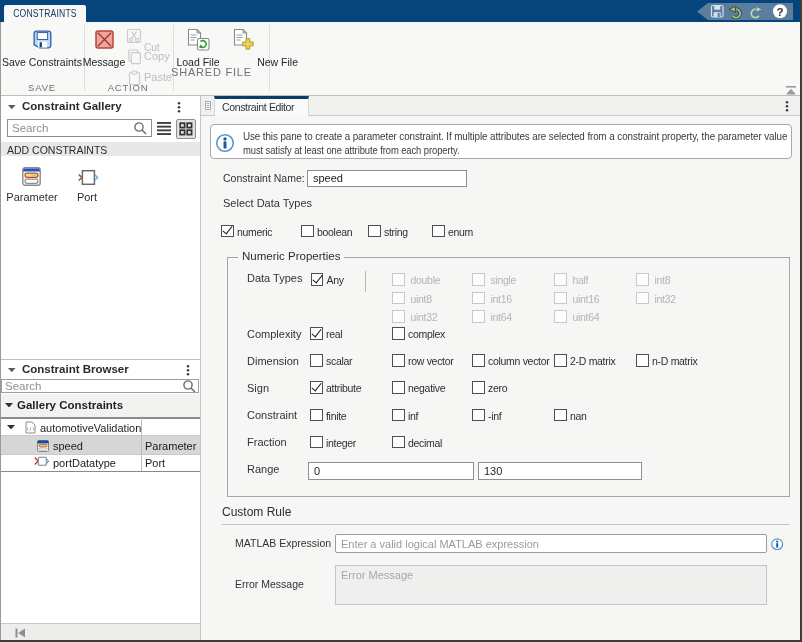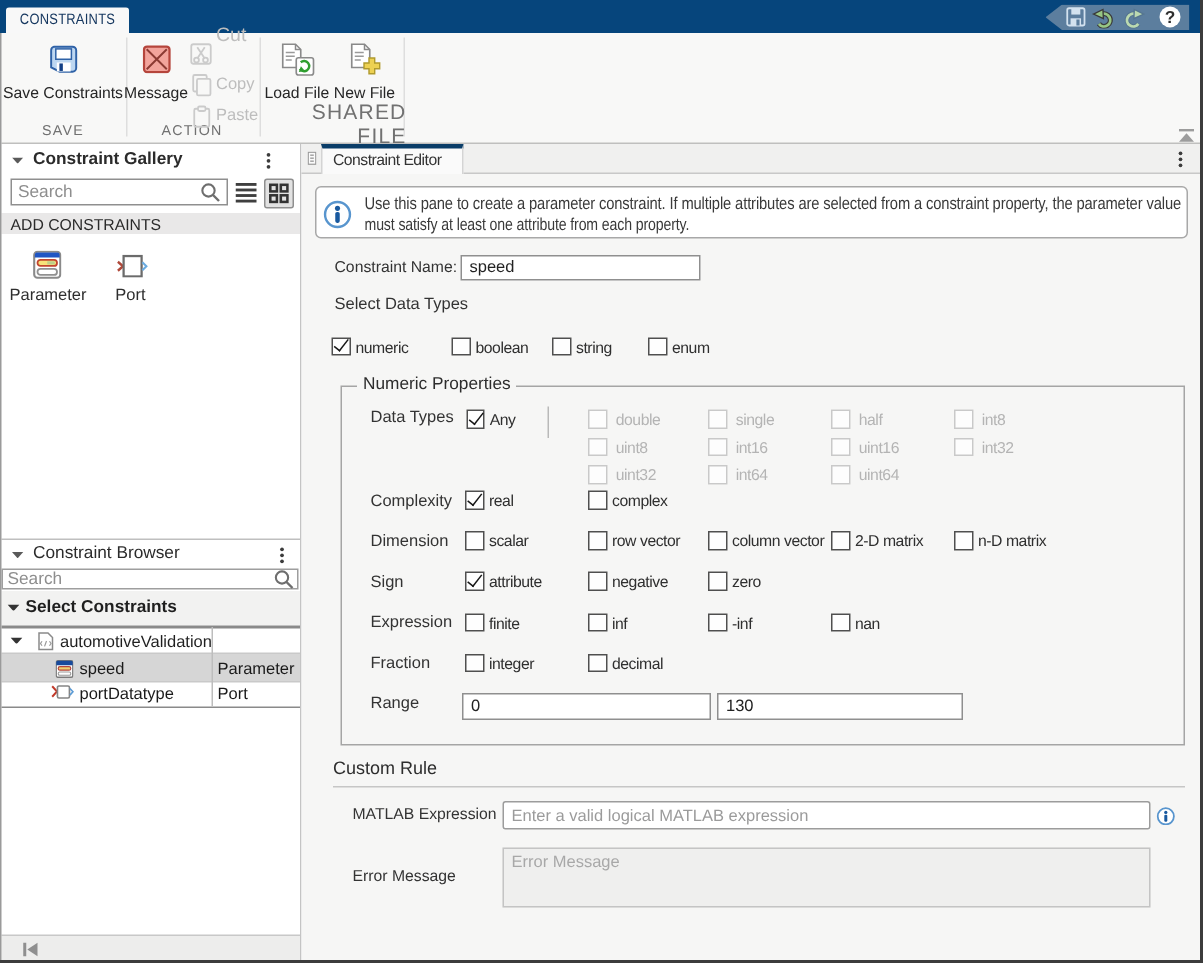--- a/index.html
+++ b/index.html
@@ -37,25 +37,25 @@
 </g>
 <circle cx="74" cy="7.3" r="7" fill="#fff"></circle>
 <text x="74" y="11.6" font-family="Liberation Sans" font-size="11.5" font-weight="bold" fill="#2e2e2e" text-anchor="middle">?</text>
 </svg>
 <div class="a" style="left:1px;top:22px;width:799px;height:74px;background:#f8f8f7;border-bottom:1.5px solid #bfbfbe"></div>
 <div class="a" style="left:84px;top:25px;width:1px;height:66px;background:#dedede"></div>
 <div class="a" style="left:173px;top:25px;width:1px;height:66px;background:#dedede"></div>
 <div class="a" style="left:269px;top:25px;width:1px;height:66px;background:#dedede"></div>
 <div class="a" style="left:-8px;top:82px;width:100px;text-align:center;font-size:9.5px;letter-spacing:.8px;color:#717171">SAVE</div>
 <div class="a" style="left:78px;top:82px;width:100px;text-align:center;font-size:9.5px;letter-spacing:.8px;color:#717171">ACTION</div>
-<div class="a" style="left:171px;top:66px;width:100px;text-align:right;font-size:14px;letter-spacing:.8px;color:#717171">SHARED FILE</div>
+<div class="a" style="left:171px;top:66px;width:100px;text-align:left;font-size:11px;letter-spacing:.8px;color:#717171">SHARED FILE</div>
 <div class="a" style="left:-13px;top:56px;width:110px;text-align:center;font-size:10.5px;color:#262626">Save Constraints</div>
 <div class="a" style="left:49px;top:56px;width:110px;text-align:center;font-size:10.5px;color:#262626">Message</div>
 <div class="a" style="left:143px;top:56px;width:110px;text-align:center;font-size:10.5px;color:#262626">Load File</div>
-<div class="a" style="left:188px;top:56px;width:110px;text-align:center;font-size:10.5px;color:#262626">New File</div>
+<div class="a" style="left:188px;top:56px;width:110px;text-align:right;font-size:10.5px;color:#262626">New File</div>
 <svg class="a" style="left:33px;top:30px" width="19" height="19" viewBox="0 0 19 19">
 <path d="M3 1.1 h12.3 a2.5 2.5 0 0 1 2.5 2.5 v11.7 a2.5 2.5 0 0 1 -2.5 2.5 H6.8 L1.1 14.9 V3.6 A2.5 2.5 0 0 1 3 1.1 Z" fill="#bdd7f1" stroke="#2f62a7" stroke-width="1.3"></path>
 <rect x="4.2" y="2.6" width="10.4" height="6.9" fill="#fff" stroke="#2f62a7" stroke-width="1"></rect>
 <path d="M4.9 11.6 h9.2 v6 H4.9 Z" fill="#fff"></path>
 <rect x="6.6" y="12.3" width="2.3" height="5" fill="#123f85"></rect>
 </svg>
 <svg class="a" style="left:95px;top:30px" width="19" height="19" viewBox="0 0 19 19">
 <rect x="1" y="1" width="17" height="17" rx="2" fill="#f2a49c" stroke="#b5453c" stroke-width="1.5"></rect>
 <path d="M2.8 2.8 L16.2 16.2 M16.2 2.8 L2.8 16.2" stroke="#8b3a33" stroke-width="1.3"></path>
 </svg>
@@ -64,21 +64,21 @@
 <rect x="1.5" y="1.5" width="13" height="13" rx="1.5"></rect>
 <path d="M5.5 3.5 L10.5 11 M10.5 3.5 L5.5 11"></path>
 <circle cx="5" cy="12" r="1.6"></circle>
       <circle cx="11" cy="12" r="1.6"></circle>
 <rect x="2.8" y="22" width="9" height="11" rx="1"></rect>
 <rect x="5.3" y="24.6" width="9" height="11" rx="1" fill="#f8f8f7"></rect>
 <rect x="3.5" y="44.5" width="10" height="12" rx="1"></rect>
 <rect x="6" y="43" width="5" height="3" rx="1" fill="#f8f8f7"></rect>
 </g>
 </svg>
-<div class="a" style="left:144px;top:15px;font-size:13px;color:#bdbdbd">Cut</div>
+<div class="a" style="left:144px;top:42px;font-size:10px;color:#bdbdbd">Cut</div>
 <div class="a" style="left:144px;top:50px;font-size:11px;color:#bdbdbd">Copy</div>
 <div class="a" style="left:144px;top:71px;font-size:11px;color:#bdbdbd">Paste</div>
 <svg class="a" style="left:186px;top:28px" width="25" height="23" viewBox="0 0 25 23">
 <path d="M2.5 1.5 h8.5 l3.5 3.5 v12 h-12 Z" fill="#fff" stroke="#8a8a8a" stroke-width="1.1"></path>
 <path d="M11 1.5 v3.5 h3.5" fill="none" stroke="#8a8a8a" stroke-width="1"></path>
 <g stroke="#9a9a9a" stroke-width="1.1">
 <path d="M4.5 7 h6 M4.5 9.5 h6 M4.5 12 h4"></path>
 </g>
 <rect x="11.5" y="10.5" width="11.5" height="11.5" rx="1.5" fill="#fff" stroke="#8a8a8a" stroke-width="1.1"></rect>
 <path d="M14.5 13.5 a3.4 3.4 0 1 1 -0.6 4.4" fill="none" stroke="#2f9e2f" stroke-width="1.6"></path>
@@ -143,37 +143,37 @@
 <svg class="a" style="left:77px;top:169px" width="22" height="16" viewBox="0 0 22 16">
 <path d="M1.6 5.5 L5 8.5 L1.6 11.5" fill="none" stroke="#b0493a" stroke-width="1.6"></path>
 <rect x="5.4" y="1.7" width="12" height="13.6" fill="#fff" stroke="#6b6b6b" stroke-width="1.5"></rect>
 <path d="M17.9 5.8 L20.6 8.5 L17.9 11.2" fill="none" stroke="#6aabe0" stroke-width="1.4"></path>
 </svg>
 <div class="a" style="left:57px;top:191px;width:60px;text-align:center;font-size:11px;color:#2e2e2e">Port</div>
 <div class="a" style="left:1px;top:359px;width:199px;height:1px;background:#bfbfbf"></div>
 <svg class="a" style="left:8px;top:368px" width="7.5" height="4.2">
     <path d="M0 0 L7.5 0 L3.75 4.2 Z" fill="#5a5a5a"></path>
   </svg>
-<div class="a" style="left:22px;top:363px;font-size:11.5px;font-weight:normal;color:#2b2b2b">Constraint Browser</div>
+<div class="a" style="left:22px;top:363px;font-size:11.5px;font-weight:bold;color:#2b2b2b">Constraint Browser</div>
 <svg class="a" style="left:186px;top:364px" width="4" height="13" viewBox="0 0 4 13">
     <circle cx="2" cy="2.2" r="1.25" fill="#3c3c3c"></circle>
     <circle cx="2" cy="6.2" r="1.25" fill="#3c3c3c"></circle>
     <circle cx="2" cy="10.2" r="1.25" fill="#3c3c3c"></circle>
   </svg>
 <div class="inp" style="left:1px;top:379px;width:198px;height:14px;border-color:#9e9e9e"></div>
 <div class="a" style="left:5px;top:380px;font-size:11.5px;color:#8e8e8e">Search</div>
 <svg class="a" style="left:182px;top:379px" width="15" height="15" viewBox="0 0 15 15">
     <circle cx="6" cy="6" r="4.1" fill="none" stroke="#6e6e6e" stroke-width="1.4"></circle>
     <path d="M9 9 L13 13" stroke="#6e6e6e" stroke-width="1.6"></path>
   </svg>
 <div class="a" style="left:1px;top:394px;width:199px;height:23px;background:#f2f2f1"></div>
 <svg class="a" style="left:5px;top:402.5px" width="8" height="4.5">
     <path d="M0 0 L8 0 L4.0 4.5 Z" fill="#333"></path>
   </svg>
-<div class="a" style="left:17px;top:399px;font-size:11.5px;font-weight:bold;color:#1f1f1f">Select Constraints</div>
+<div class="a" style="left:17px;top:399px;font-size:11.5px;font-weight:bold;color:#1f1f1f">Gallery Constraints</div>
 <div class="a" style="left:1px;top:417px;width:199px;height:1.5px;background:#8a8a8a"></div>
 <div class="a" style="left:1px;top:436px;width:199px;height:17.5px;background:#d6d6d6"></div>
 <div class="a" style="left:1px;top:435px;width:199px;height:1px;background:#c9c9c9"></div>
 <div class="a" style="left:1px;top:453.5px;width:199px;height:1px;background:#c9c9c9"></div>
 <div class="a" style="left:1px;top:470.5px;width:199px;height:1.5px;background:#8a8a8a"></div>
 <div class="a" style="left:141px;top:418px;width:1px;height:52.5px;background:#bdbdbd"></div>
 <svg class="a" style="left:7px;top:424.5px" width="8" height="4.5">
     <path d="M0 0 L8 0 L4.0 4.5 Z" fill="#333"></path>
   </svg>
 <svg class="a" style="left:25px;top:420.5px" width="11" height="13" viewBox="0 0 11 13">
@@ -282,21 +282,21 @@
 <div class="cl" style="left:570px;top:355px">2-D matrix</div>
 <div class="cb" style="left:636px;top:354px"></div>
 <div class="cl" style="left:652px;top:355px">n-D matrix</div>
 <div class="lbl" style="left:247px;top:382px">Sign</div>
 <div class="cb ck" style="left:310px;top:381px"></div>
 <div class="cl" style="left:326px;top:382px">attribute</div>
 <div class="cb" style="left:392px;top:381px"></div>
 <div class="cl" style="left:408px;top:382px">negative</div>
 <div class="cb" style="left:472px;top:381px"></div>
 <div class="cl" style="left:488px;top:382px">zero</div>
-<div class="lbl" style="left:247px;top:409px">Expression</div>
+<div class="lbl" style="left:247px;top:409px">Constraint</div>
 <div class="cb" style="left:310px;top:408.5px"></div>
 <div class="cl" style="left:326px;top:409.5px">finite</div>
 <div class="cb" style="left:392px;top:408.5px"></div>
 <div class="cl" style="left:408px;top:409.5px">inf</div>
 <div class="cb" style="left:472px;top:408.5px"></div>
 <div class="cl" style="left:488px;top:409.5px">-inf</div>
 <div class="cb" style="left:554px;top:408.5px"></div>
 <div class="cl" style="left:570px;top:409.5px">nan</div>
 <div class="lbl" style="left:247px;top:436px">Fraction</div>
 <div class="cb" style="left:310px;top:435.5px"></div>

